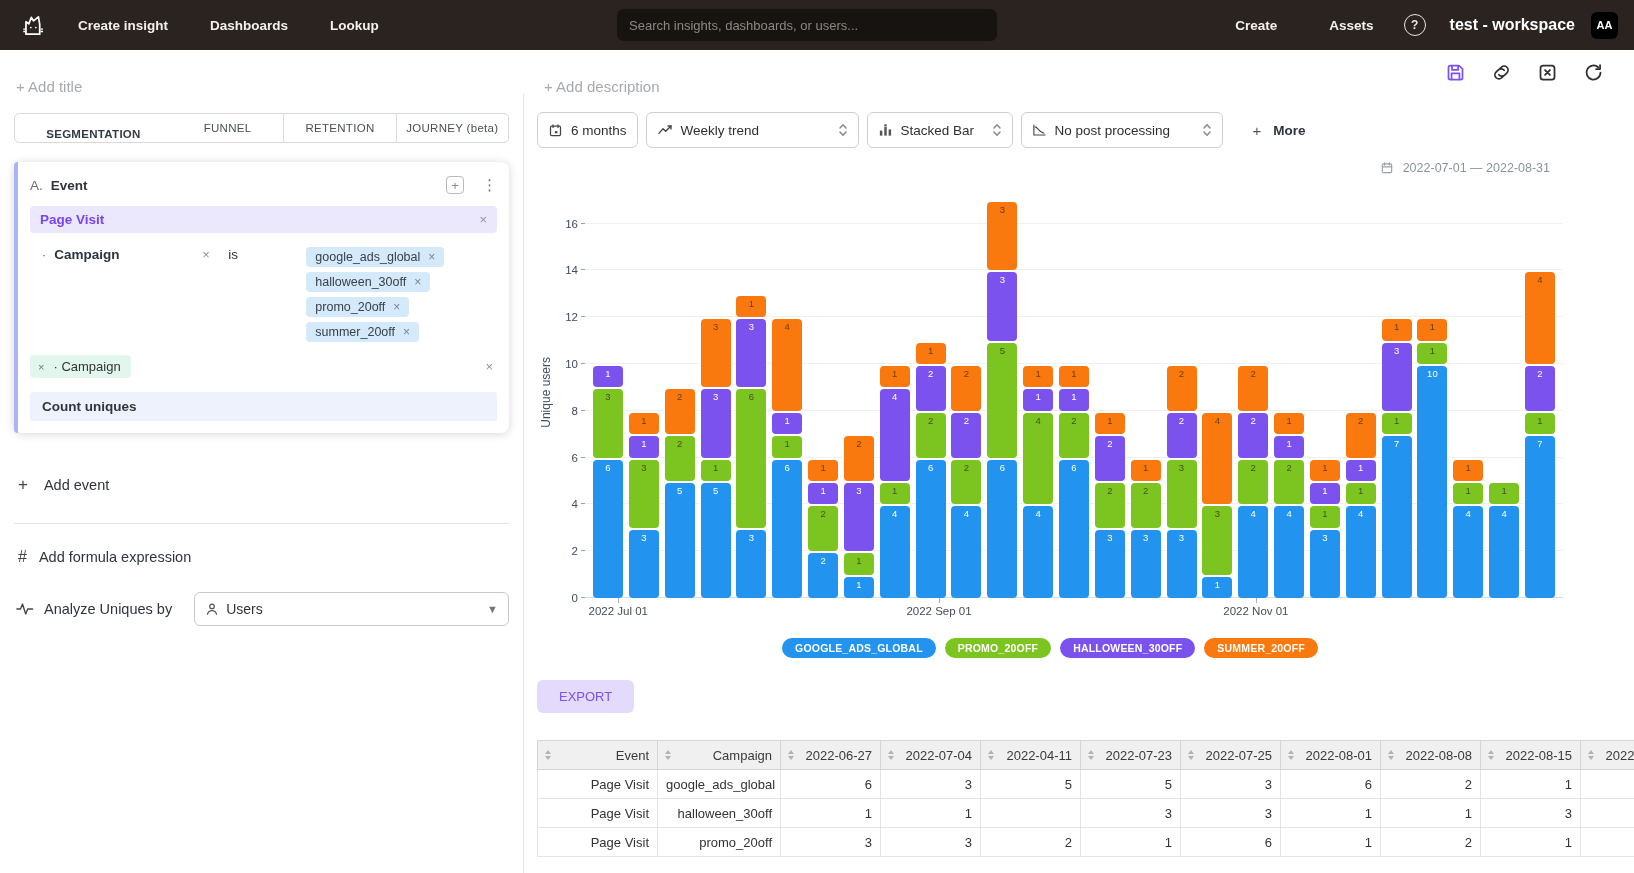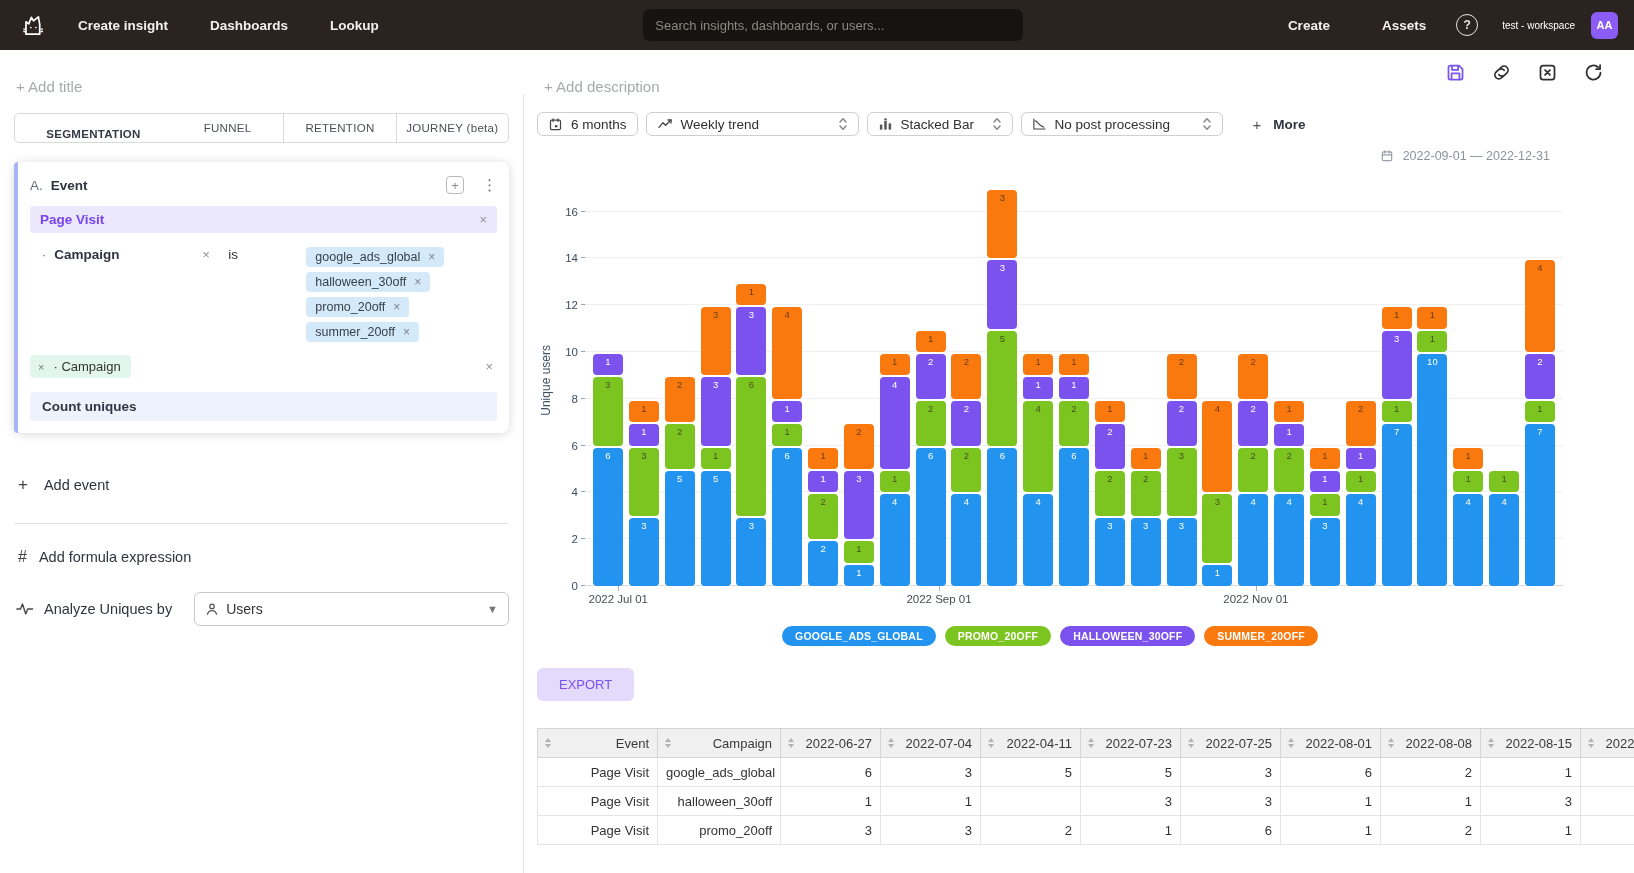--- a/index.html
+++ b/index.html
@@ -11,22 +11,22 @@
   .logo { width:34px; height:34px; display:flex; align-items:center; justify-content:center; margin-right:28px; cursor:pointer; }
   .nav-left { display:flex; gap:42px; }
   .nav-item { color:#f3f1ee; font-size:13.5px; font-weight:700; cursor:pointer; white-space:nowrap; }
   .searchbox { margin-left:auto; margin-right:auto; width:382px; height:34px; background:#171310;
     border:1px solid rgba(255,255,255,0.07); border-radius:8px; display:flex; align-items:center;
     padding:0 12px; }
   .searchbox span { color:#8d8781; font-size:13px; }
   .nav-right { display:flex; gap:52px; margin-right:30px; }
   .help-btn { width:22px; height:22px; border:1.5px solid #e8e5e2; border-radius:50%; color:#e8e5e2;
     display:flex; align-items:center; justify-content:center; font-size:12px; font-weight:700; margin-right:24px; cursor:pointer;}
-  .workspace { color:#fff; font-size:10px; font-weight:400; margin-right:16px; white-space:nowrap; }
-  .avatar { width:27px; height:27px; background:#8b5cf6; border-radius:6px; color:#fff; font-size:11px;
+  .workspace { color:#fff; font-size:16px; font-weight:700; margin-right:16px; white-space:nowrap; }
+  .avatar { width:27px; height:27px; background:#000000; border-radius:6px; color:#fff; font-size:11px;
     font-weight:700; display:flex; align-items:center; justify-content:center; cursor:pointer; }
 
   
   .header2 { height:44px; display:flex; align-items:center; padding:0 16px; }
   .ghost-text { color:#a6aaae; font-size:15px;margin-top:28px; }
   .add-desc { position:absolute; left:544px; }
   .h2-icons { margin-left:auto; display:flex; gap:24px; align-items:center; margin-right:14px; }
   .h2-icons .icbtn { width:22px; height:22px; display:flex; align-items:center; justify-content:center; cursor:pointer; }
 
   
@@ -83,21 +83,21 @@
   .hash-ic { font-size:16px; color:#444; }
   .analyze-row { margin-top:26px; padding-left:2px; display:flex; align-items:center; }
   .analyze-label { font-size:14.5px; color:#2f3440; margin-left:10px; }
   .analyze-select { flex:1; margin-left:22px; border:1px solid #c9c9c9; border-radius:6px; background:#fff;
     height:34px; display:flex; align-items:center; padding:0 10px; gap:7px; cursor:pointer; }
   .analyze-select .val { font-size:14px; color:#333; }
   .caret { margin-left:auto; color:#777; font-size:11px; }
 
   
   .toolbar { display:flex; align-items:center; gap:8px; }
-  .tbtn { height:24px; border:1px solid #cfcfcf; border-radius:6px; background:#fff; display:flex;
+  .tbtn { height:36px; border:1px solid #cfcfcf; border-radius:6px; background:#fff; display:flex;
     align-items:center; gap:8px; padding:0 10px; font-size:13.5px; color:#2f2f2f; cursor:pointer; white-space:nowrap; }
   .tbtn.sel-trend { width:213px; } .tbtn.sel-type { width:146px; } .tbtn.sel-post { width:202px; }
   .spinner { margin-left:auto; }
   .more-btn { display:flex; align-items:center; gap:12px; margin-left:22px; font-size:13.5px; font-weight:700;
     color:#2f3440; cursor:pointer; }
   .more-btn .plus-ic { font-size:15px; color:#555; }
 
   .daterange { margin-top:13px; display:flex; justify-content:flex-end; align-items:center; gap:9px;
     padding-right:84px; color:#8b939e; font-size:12.5px; }
 
@@ -341,21 +341,21 @@
         <span class="plus-ic">+</span>
         <span>More</span>
       </span>
     </div>
 
     <div class="daterange">
       <svg width="14" height="14" viewBox="0 0 24 24" fill="none" stroke="#99a0aa" stroke-width="2" stroke-linecap="round">
           <rect x="4" y="5" width="16" height="15" rx="2"></rect>
           <path d="M8 3v4M16 3v4M4 10h16"></path>
         </svg>
-      <span>2022-09-01 — 2022-12-31</span>
+      <span>2022-07-01 — 2022-08-31</span>
     </div>
 
     <div class="chart-wrap">
       <div class="y-title">
           <span>Unique users</span>
         </div>
       <div class="y-axis" id="y-axis">
           <span class="ylab" style="bottom: 0px;">0</span>
           <span class="ytick" style="bottom: 0px;"></span>
           <span class="ylab" style="bottom: 46.8px;">2</span>

